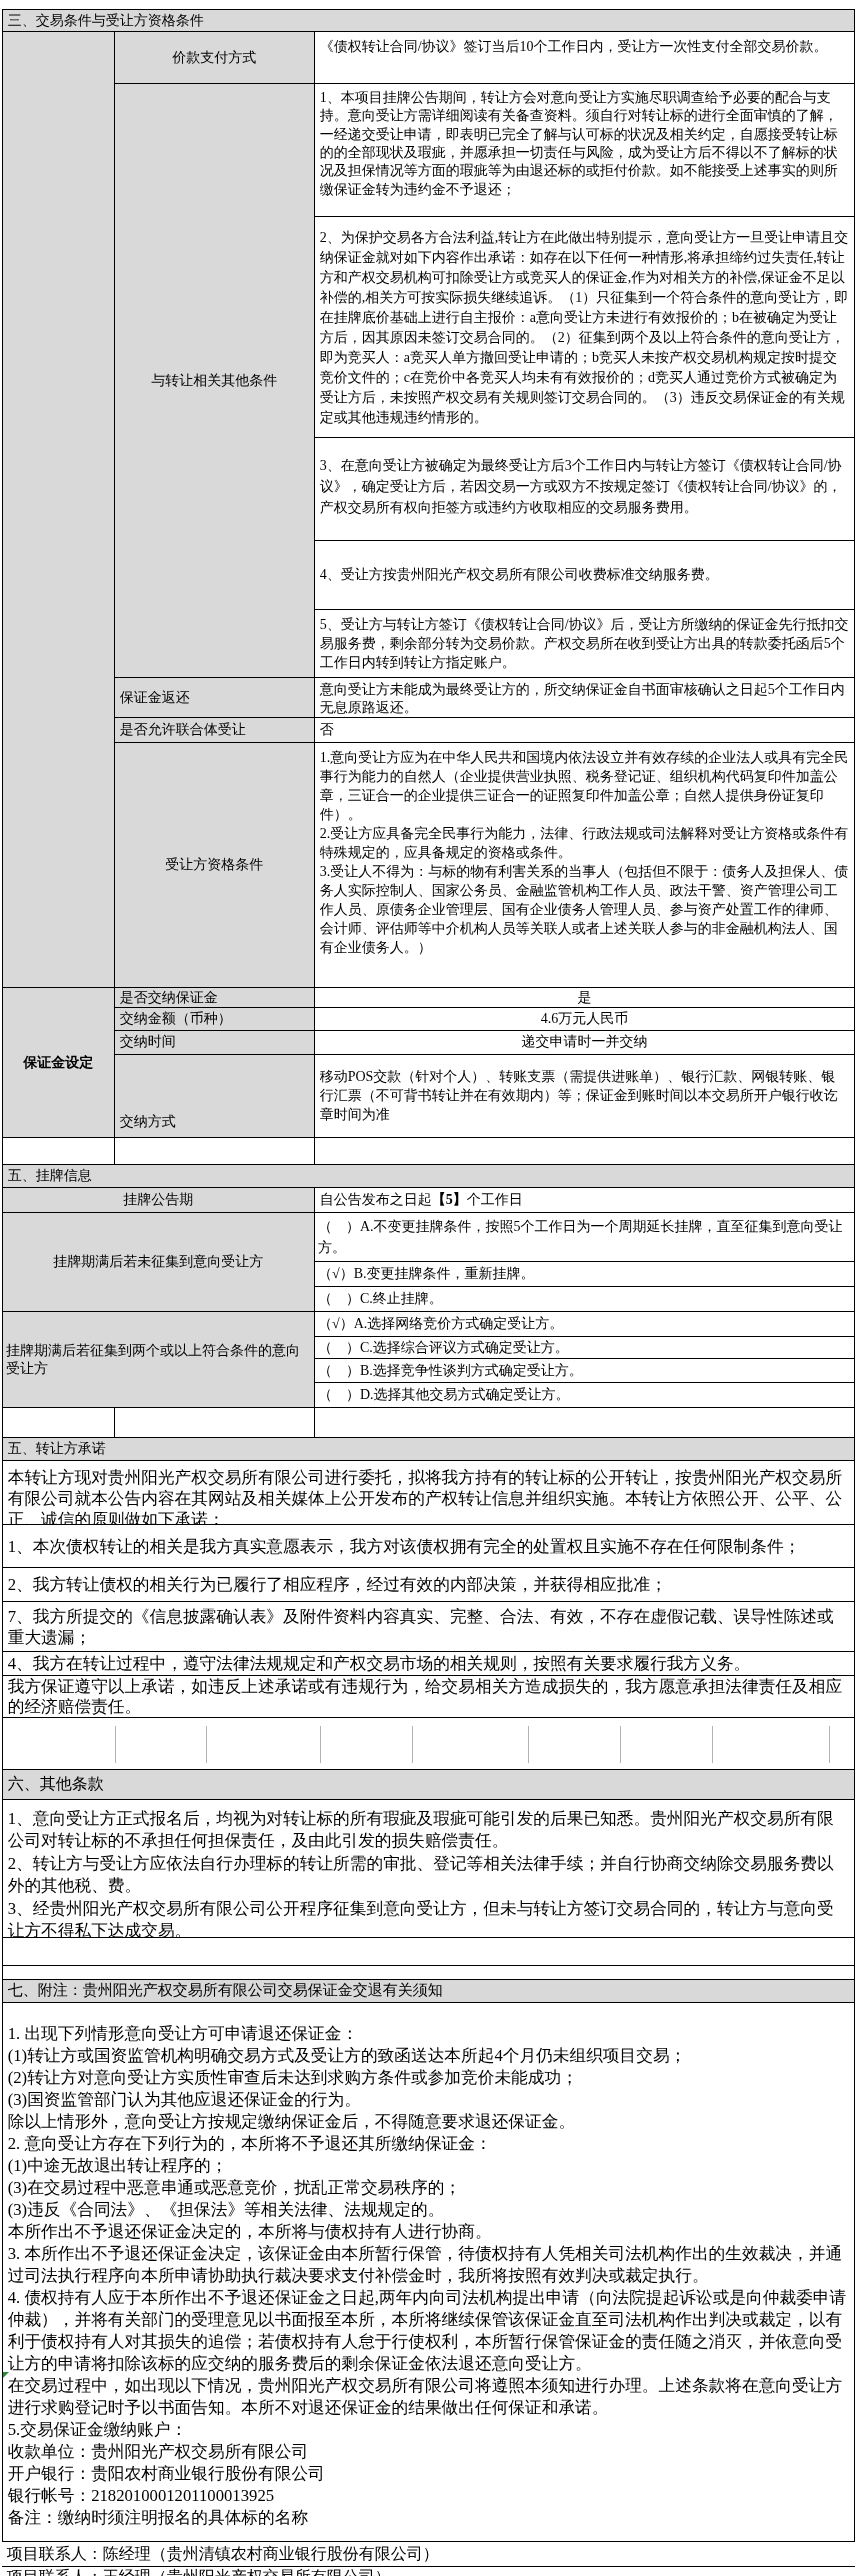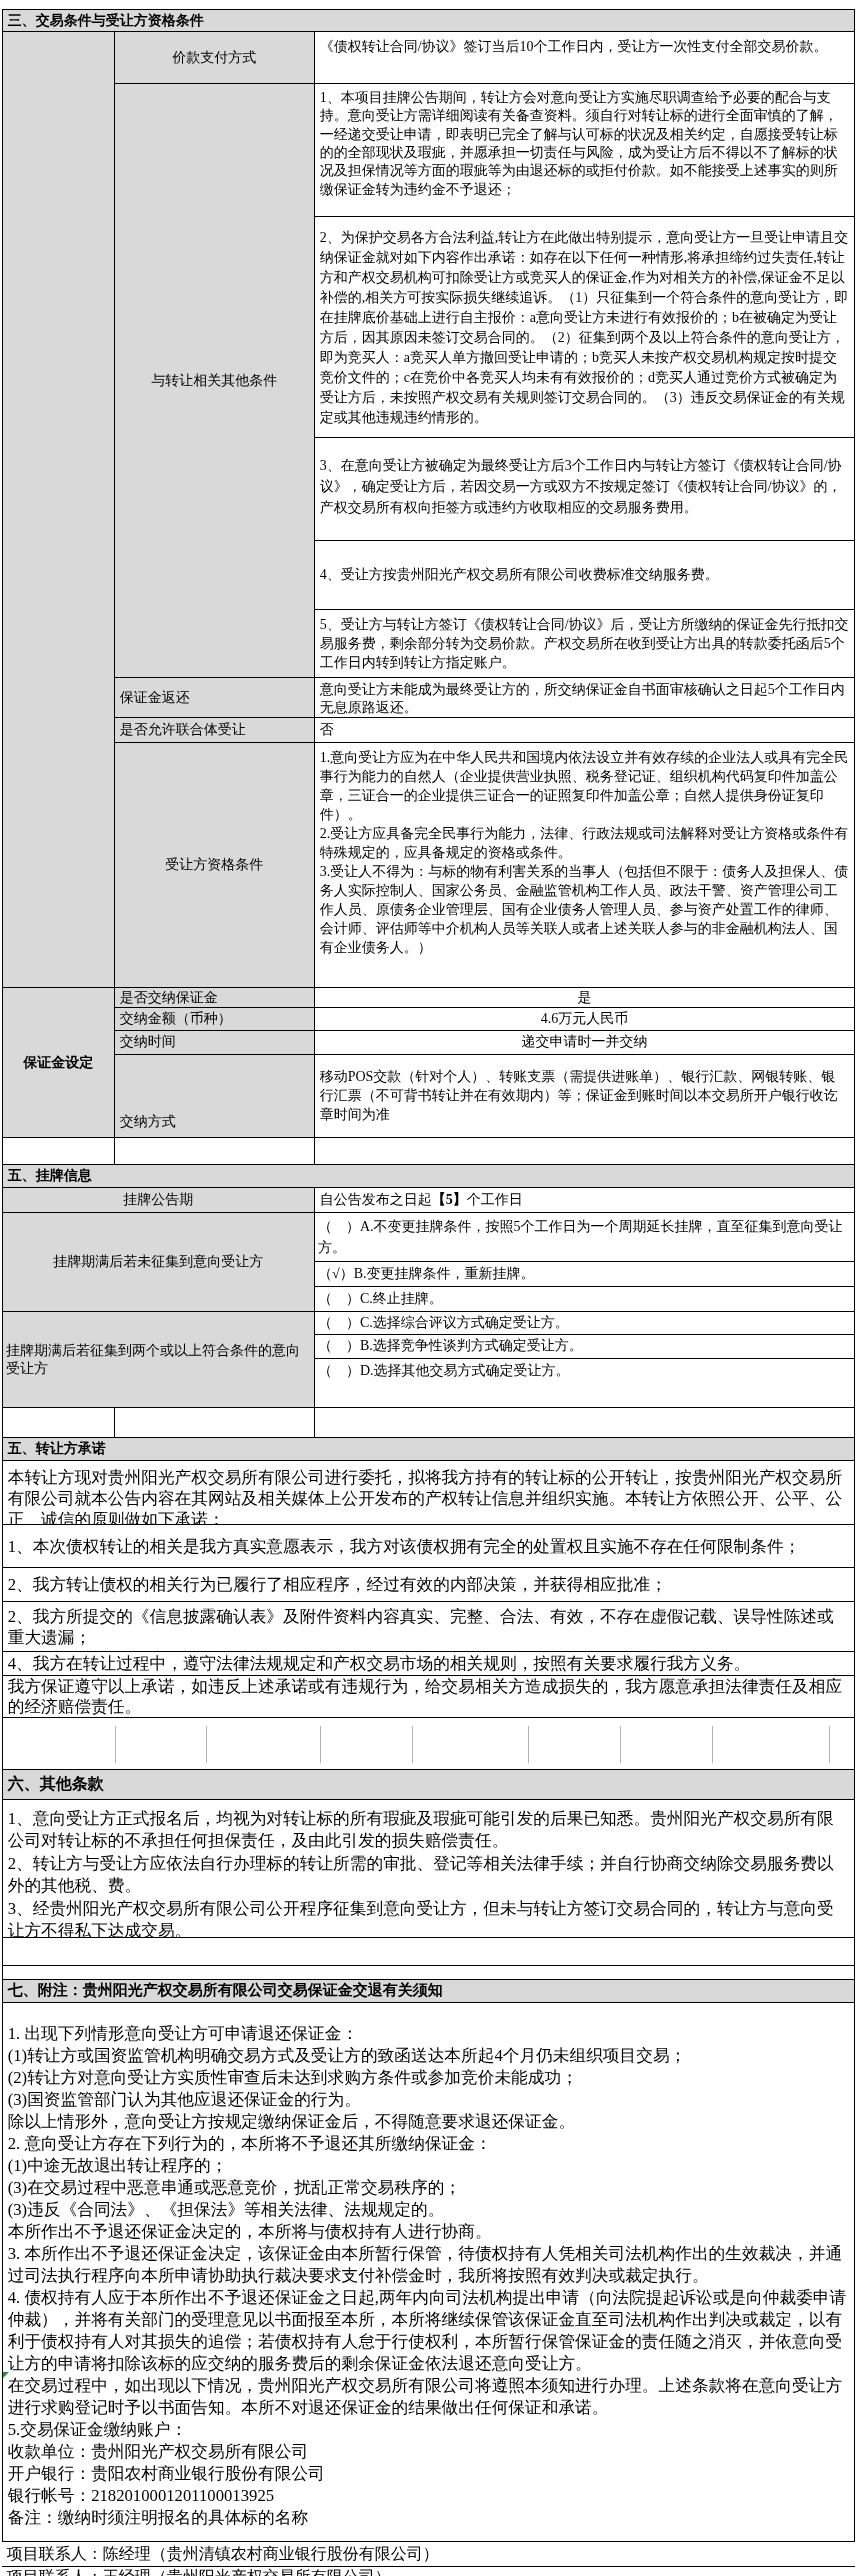--- a/index.html
+++ b/index.html
@@ -10,21 +10,21 @@
   }
   .topgap{height:9.2px;}
   .main{margin:0 1.7px; border:0.8px solid #000;}
   .flex{display:flex;}
   .col{display:flex; flex-direction:column;}
   .f1{flex:1; min-width:0;}
   .bb{border-bottom:0.8px solid #000;}
   .bt{border-top:0.8px solid #000;}
   .gray{background:#d9d9d9;}
   .sec-header{
-    background:#d9d9d9; font-weight:bold; font-size:14px;
+    background:#d9d9d9; font-weight:normal; font-size:14px;
     display:flex; align-items:center; padding-left:5px;
     overflow:hidden;
   }
   .ca{width:112px; border-right:0.8px solid #000; box-sizing:border-box; flex:none;}
   .cb{width:200px; border-right:0.8px solid #000; box-sizing:border-box; flex:none;}
   .cab{width:312px; border-right:0.8px solid #000; box-sizing:border-box; flex:none;}
   .cc{flex:1; min-width:0; background:#fff;}
   .vcen{display:flex; align-items:center; justify-content:center; text-align:right;}
   .vcenl{display:flex; align-items:center; text-align:left;}
   .cell{box-sizing:border-box; overflow:hidden;}
@@ -143,39 +143,40 @@
       <div class="cc col">
         <div class="opt bb lh25" style="height:49px">（　）A.不变更挂牌条件，按照5个工作日为一个周期延长挂牌，直至征集到意向受让方。</div>
         <div class="opt bb" style="height:26px">（√）B.变更挂牌条件，重新挂牌。</div>
         <div class="opt" style="height:24px">（　）C.终止挂牌。</div>
       </div>
     </div>
 
     <div class="flex bb cell" style="height:96px">
       <div class="cab gray cell" style="display:flex;align-items:center;padding:0 3.3px;text-align:left">挂牌期满后若征集到两个或以上符合条件的意向受让方</div>
       <div class="cc col">
+        <div class="opt bb" style="height:25px">（√）A.选择网络竞价方式确定受让方。</div>
         <div class="opt bb" style="height:22.5px">（　）C.选择综合评议方式确定受让方。</div>
         <div class="opt bb" style="height:24px">（　）B.选择竞争性谈判方式确定受让方。</div>
         <div class="opt" style="height:24px">（　）D.选择其他交易方式确定受让方。</div>
       </div>
     </div>
 
     <div class="flex sep" style="height:29px">
       <div class="ca" style="background:#fff"></div>
       <div class="cb" style="background:#fff"></div>
       <div class="cc"></div>
     </div>
 
     <div class="sec-header bt bb" style="height:22px">
       <span>五、转让方承诺</span>
     </div>
     <div class="blk bb lh25 big" style="height:64px;padding-top:5.8px">本转让方现对贵州阳光产权交易所有限公司进行委托，拟将我方持有的转让标的公开转让，按贵州阳光产权交易所有限公司就本公告内容在其网站及相关媒体上公开发布的产权转让信息并组织实施。本转让方依照公开、公平、公正、诚信的原则做如下承诺：</div>
     <div class="blk bb vcenl big lh23" style="height:43px">1、本次债权转让的相关是我方真实意愿表示，我方对该债权拥有完全的处置权且实施不存在任何限制条件；</div>
     <div class="blk bb vcenl big lh23" style="height:34px">2、我方转让债权的相关行为已履行了相应程序，经过有效的内部决策，并获得相应批准；</div>
-    <div class="blk bb vcenl big lh25" style="height:50px">2、我方所提交的《信息披露确认表》及附件资料内容真实、完整、合法、有效，不存在虚假记载、误导性陈述或重大遗漏；</div>
+    <div class="blk bb vcenl big lh25" style="height:50px">7、我方所提交的《信息披露确认表》及附件资料内容真实、完整、合法、有效，不存在虚假记载、误导性陈述或重大遗漏；</div>
     <div class="blk bb vcenl big lh23" style="height:24px">4、我方在转让过程中，遵守法律法规规定和产权交易市场的相关规则，按照有关要求履行我方义务。</div>
     <div class="blk bb vcenl big lh24" style="height:42px">我方保证遵守以上承诺，如违反上述承诺或有违规行为，给交易相关方造成损失的，我方愿意承担法律责任及相应的经济赔偿责任。</div>
 
     <div class="gridrow" style="height:51px">
       <div class="gl" style="left:112px"></div>
       <div class="gl" style="left:203px"></div>
       <div class="gl" style="left:317px"></div>
       <div class="gl" style="left:409px"></div>
       <div class="gl" style="left:525px"></div>
       <div class="gl" style="left:617px"></div>

